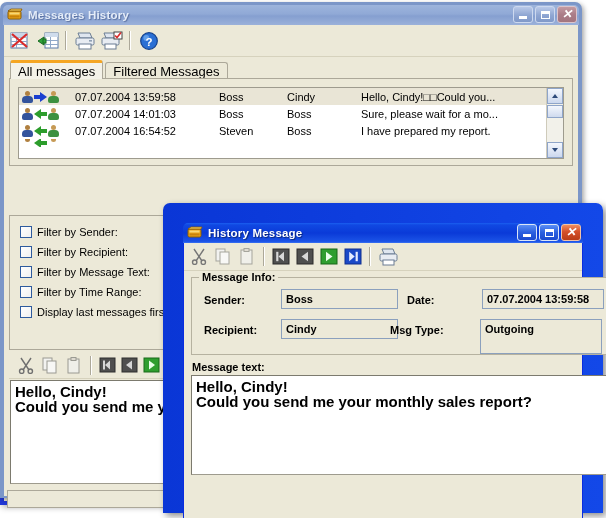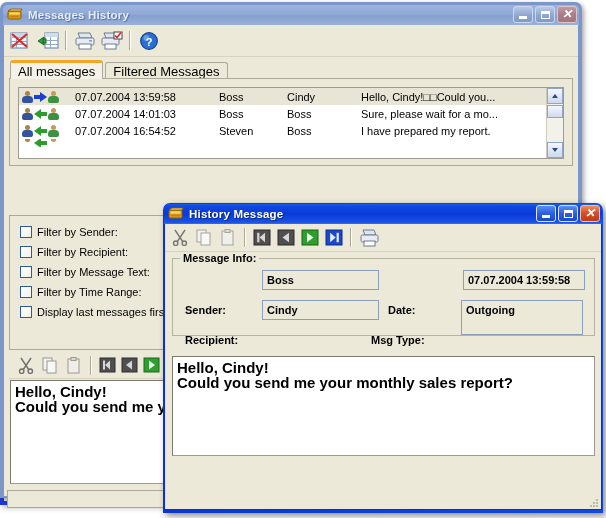--- a/index.html
+++ b/index.html
@@ -16,21 +16,21 @@
   .win-frame-inactive{
     background:#7b96c8;
     border-radius:7px 7px 0 0;
     padding:3px;
     box-shadow:2px 2px 5px rgba(0,0,0,.35);
   }
   .win-frame-active{
     background:#0a2ce0;
     background:linear-gradient(to right,#0a36d6,#1348e8);
     border-radius:7px 7px 0 0;
-    padding:1px;
+    padding:20px;
     box-shadow:3px 3px 7px rgba(0,0,0,.45);
   }
   .titlebar{
     height:20px;display:flex;align-items:center;
     padding:0 2px 0 4px;
     border-radius:5px 5px 0 0;
     position:relative;
   }
   .titlebar.inactive{
     background:linear-gradient(to bottom,#9db4dc 0%,#90a9d6 45%,#859fd0 55%,#9bb1da 100%);
@@ -143,21 +143,21 @@
   .cblabel{font-size:11px;color:#000;}
   
   .groupbox{
     border:1px solid #b6b2a0;box-sizing:border-box;position:absolute;
     background:#ece9d8;
   }
   .gblabel{
     position:absolute;top:-7px;left:7px;background:#ece9d8;
     padding:0 3px;font-size:11px;font-weight:bold;color:#000;
   }
-  .flabel{font-size:11px;font-weight:bold;color:#000;position:absolute;margin-top:29px;}
+  .flabel{font-size:11px;font-weight:bold;color:#000;position:absolute;}
   .field{
     position:absolute;background:#ece9d8;border:1px solid #8ba0bd;
     box-sizing:border-box;font-size:11px;font-weight:bold;color:#000;
     padding:2px 4px;line-height:14px;overflow:hidden;white-space:nowrap;
   }
   .memo{
     position:absolute;background:#fff;box-sizing:border-box;
     border:1px solid #9e9b8e;border-top-color:#7c7a6e;border-left-color:#7c7a6e;
     font-size:15px;font-weight:bold;color:#000;
     padding:3px 4px;line-height:15px;overflow:hidden;

